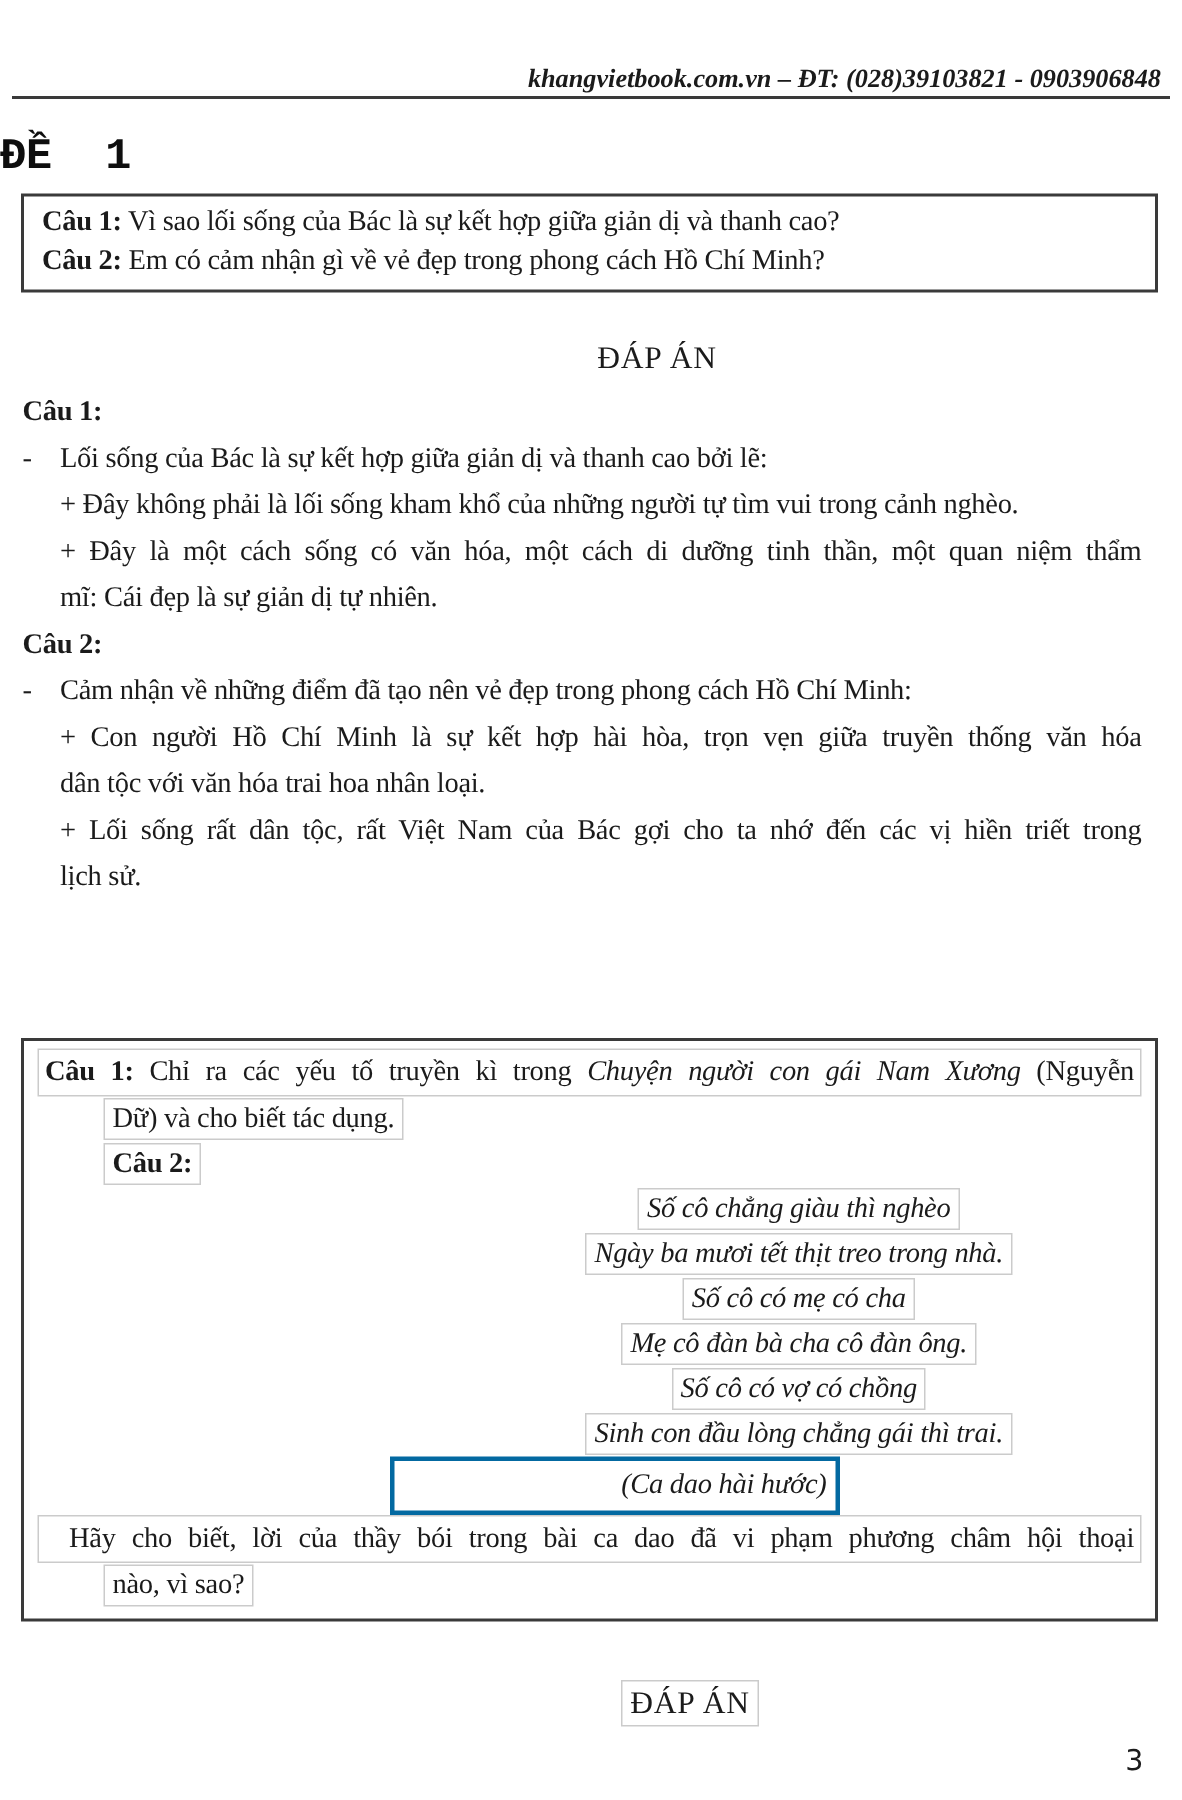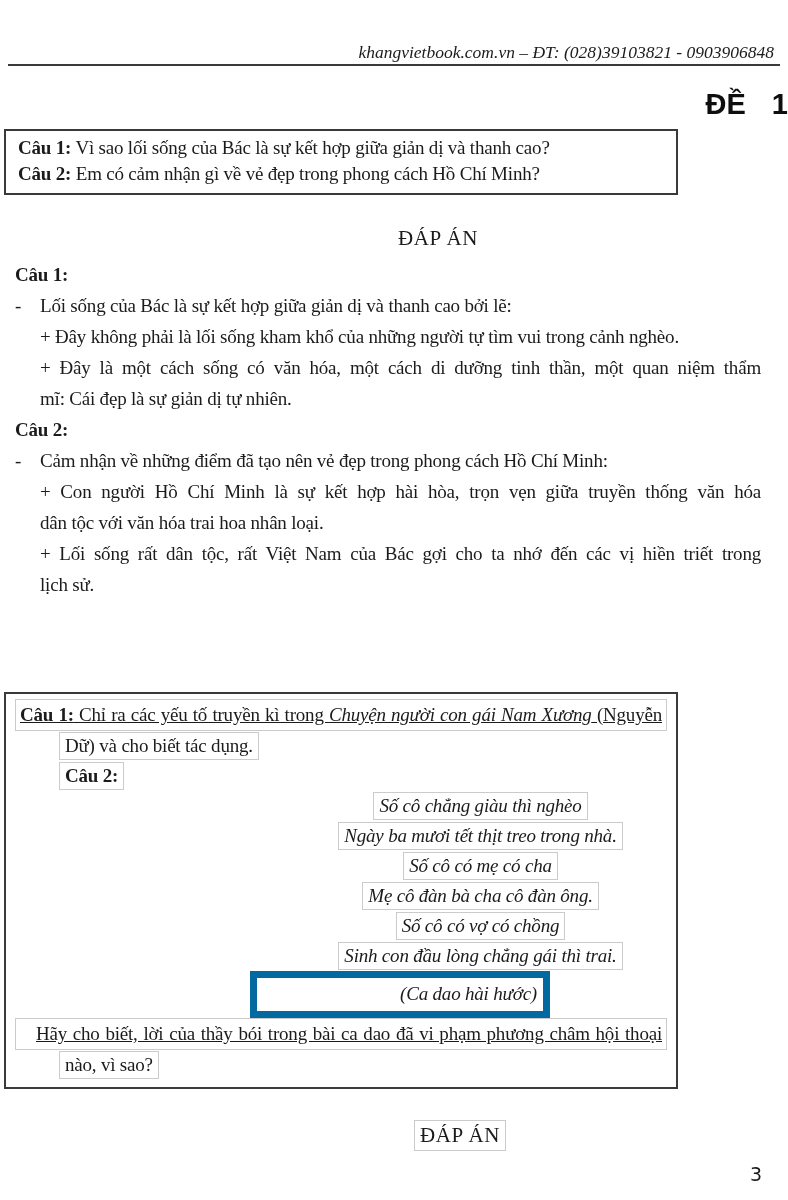--- a/index.html
+++ b/index.html
@@ -1,44 +1,44 @@
 <!DOCTYPE html>
 <html><head>
 <meta charset="utf-8">
 <style>
   html,body{margin:0;padding:0;background:#e8e8e8;}
   .page{position:relative;width:788px;height:1200px;background:#ffffff;margin:0 auto;
         font-family:"Liberation Serif",serif;font-size:19px;color:#1b1b1b;letter-spacing:-0.2px;overflow:hidden;}
-  .hdr{position:absolute;top:42px;right:14px;font-style:italic;font-weight:normal;font-size:17.5px;letter-spacing:0;white-space:nowrap;margin-left:48px;}
+  .hdr{position:absolute;top:42px;right:14px;font-style:italic;font-weight:bold;font-size:17.5px;letter-spacing:0;white-space:nowrap;margin-left:48px;}
   .rule{position:absolute;top:64px;left:8px;width:772px;height:2px;background:#3a3a3a;}
-  .tT{position:absolute;left:0;width:100%;text-align:right;
-      font-family:Liberation Sans, sans-serif;font-weight:bold;font-size:29px;word-spacing:18px;color:#0e0e0e;letter-spacing:0;}
+  .tT{position:absolute;left:0;width:100%;text-align:left;
+      font-family:Liberation Mono, monospace;font-weight:bold;font-size:29px;word-spacing:18px;color:#0e0e0e;letter-spacing:0;}
   .t1{top:88px}.t2{top:649px}
-  .qbox{position:absolute;left:4px;width:674px;border:2px solid #3a3a3a;background:#fff;box-sizing:border-box;}
+  .qbox{position:absolute;left:14px;width:758px;border:2px solid #3a3a3a;background:#fff;box-sizing:border-box;}
   .box1{top:129px;padding:4px 12px 6px;}
   .q-line{line-height:26px;white-space:nowrap;}
   .dap{position:absolute;left:0;width:100%;text-align:center;font-size:21px;letter-spacing:0.5px;padding-left:44px;}
   .d1{top:226px}.d2{top:1123px}
   .ans{position:absolute;top:259px;left:15px;width:746px;}
   .a-line{line-height:31px;white-space:nowrap;}
   .a-label{font-weight:bold;}
   .a-dash{display:flex;}
   .dash-m{width:25px;flex:none;}
   .a-plus,.a-cont{padding-left:25px;}
   .j{text-align:justify;text-align-last:justify;}
   .box2{top:692px;padding:5px 9px 7px;}
   .row{line-height:30px;white-space:nowrap;}
   .ocr{border:1px solid #cbcbcb;padding:2px 5px 3px;margin-left:44px;}
   .b{font-weight:bold;}
-  .ocr-full{border:1px solid #cbcbcb;padding:0 4px;box-sizing:border-box;text-decoration:underline;}
+  .ocr-full{border:1px solid #cbcbcb;padding:0 4px;box-sizing:border-box;}
   .ind{text-indent:16px;}
   .p-line{line-height:30px;margin-left:235px;white-space:nowrap;text-align:center;}
   .p-line .ocr{font-style:italic;}
   .attr-line{line-height:30px;margin-left:235px;white-space:nowrap;}
-  .attr-box{display:inline-block;width:300px;text-align:right;font-style:italic;border:7px solid #0369a1;padding:1px 6px 2px;box-sizing:border-box;}
+  .attr-box{display:inline-block;width:300px;text-align:right;font-style:italic;border:3px solid #0369a1;padding:1px 6px 2px;box-sizing:border-box;}
   .pnum{position:absolute;top:1163px;right:26px;font-family:"DejaVu Sans",sans-serif;font-size:19px;}
 </style>
 </head>
 <body>
 
 <div class="page">
 
   <div class="hdr">
     <span>khangvietbook.com.vn – ĐT: (028)39103821 - 0903906848</span>
   </div>

